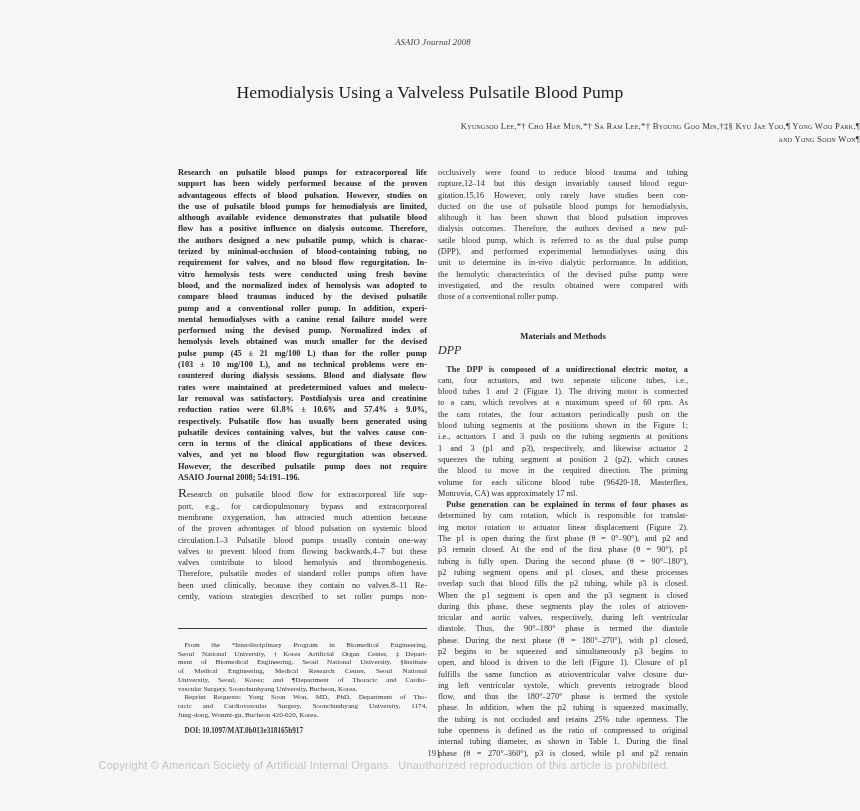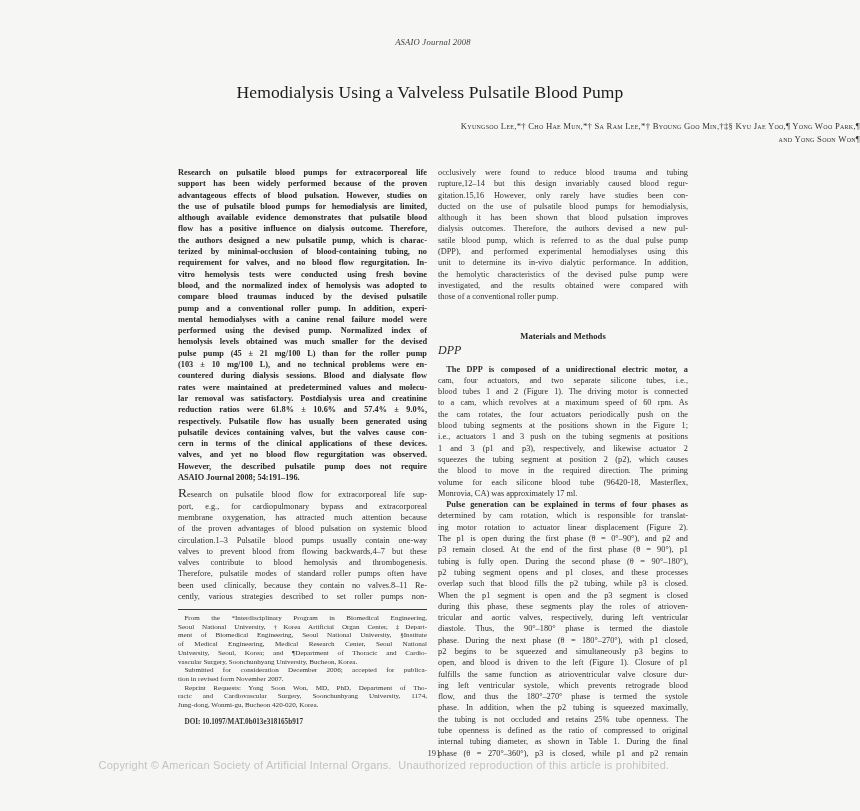--- a/index.html
+++ b/index.html
@@ -35,22 +35,22 @@
   .body-text { font-size: 8.3px; line-height: 11.3px; color: #2e2e2e; }
   .line { text-align: justify; text-align-last: justify; }
   [data-bind-lines]:not(.cont) .line:last-child { text-align-last: left; }
   .indent-first .line:first-child { text-indent: 1em; font-weight: bold; }
 
   .abstract { font-weight: bold; color: #292929; }
   .introduction { margin-top: 6px; }
   .introduction .line:first-child::first-letter { font-size: 13.5px; line-height: 2px; }
 
   #footnote {
-    position: absolute; left: 178px; top: 609px; width: 249px;
-    border-top: 1px solid #3a3a3a; padding-top: 4px;
+    position: absolute; left: 178px; top: 628px; width: 249px;
+    border-top: 1px solid #3a3a3a; padding-top: 12px;
     font-size: 7.1px; line-height: 8.7px; color: #343434;
   }
   .footnote-para .line:first-child { text-indent: 0.9em; }
   .doi { margin-top: 8px; font-weight: bold; text-indent: 0.9em; font-size: 7.2px; }
 
   #methods-heading {
     margin-top: 28px; text-align: center; font-weight: bold; font-size: 8.6px; color: #292929;
   }
   #dpp-heading { margin-top: 2px; font-style: italic; font-size: 12px; }
   #dpp-para1 { margin-top: 6px; }
@@ -126,24 +126,20 @@
 
   <div id="footnote">
     <div class="footnote-para" data-bind-lines="footnotes.affiliations.lines">
         <div class="line">From the *Interdisciplinary Program in Biomedical Engineering,</div>
         <div class="line">Seoul National University, †Korea Artificial Organ Center, ‡Depart-</div>
         <div class="line">ment of Biomedical Engineering, Seoul National University, §Institute</div>
         <div class="line">of Medical Engineering, Medical Research Center, Seoul National</div>
         <div class="line">University, Seoul, Korea; and ¶Department of Thoracic and Cardio-</div>
         <div class="line">vascular Surgery, Soonchunhyang University, Bucheon, Korea.</div>
       </div>
-    <div class="footnote-para" data-bind-lines="footnotes.submitted.lines">
-        <div class="line">Submitted for consideration December 2006; accepted for publica-</div>
-        <div class="line">tion in revised form November 2007.</div>
-      </div>
     <div class="footnote-para" data-bind-lines="footnotes.reprint.lines">
         <div class="line">Reprint Requests: Yong Soon Won, MD, PhD, Department of Tho-</div>
         <div class="line">racic and Cardiovascular Surgery, Soonchunhyang University, 1174,</div>
         <div class="line">Jung-dong, Wonmi-gu, Bucheon 420-020, Korea.</div>
       </div>
     <div class="doi" data-bind="footnotes.doi">DOI: 10.1097/MAT.0b013e318165b917</div>
   </div>
 
   <div id="right-col" class="col">
     <div class="body-text" data-bind-lines="right_column.intro_continuation.lines">

